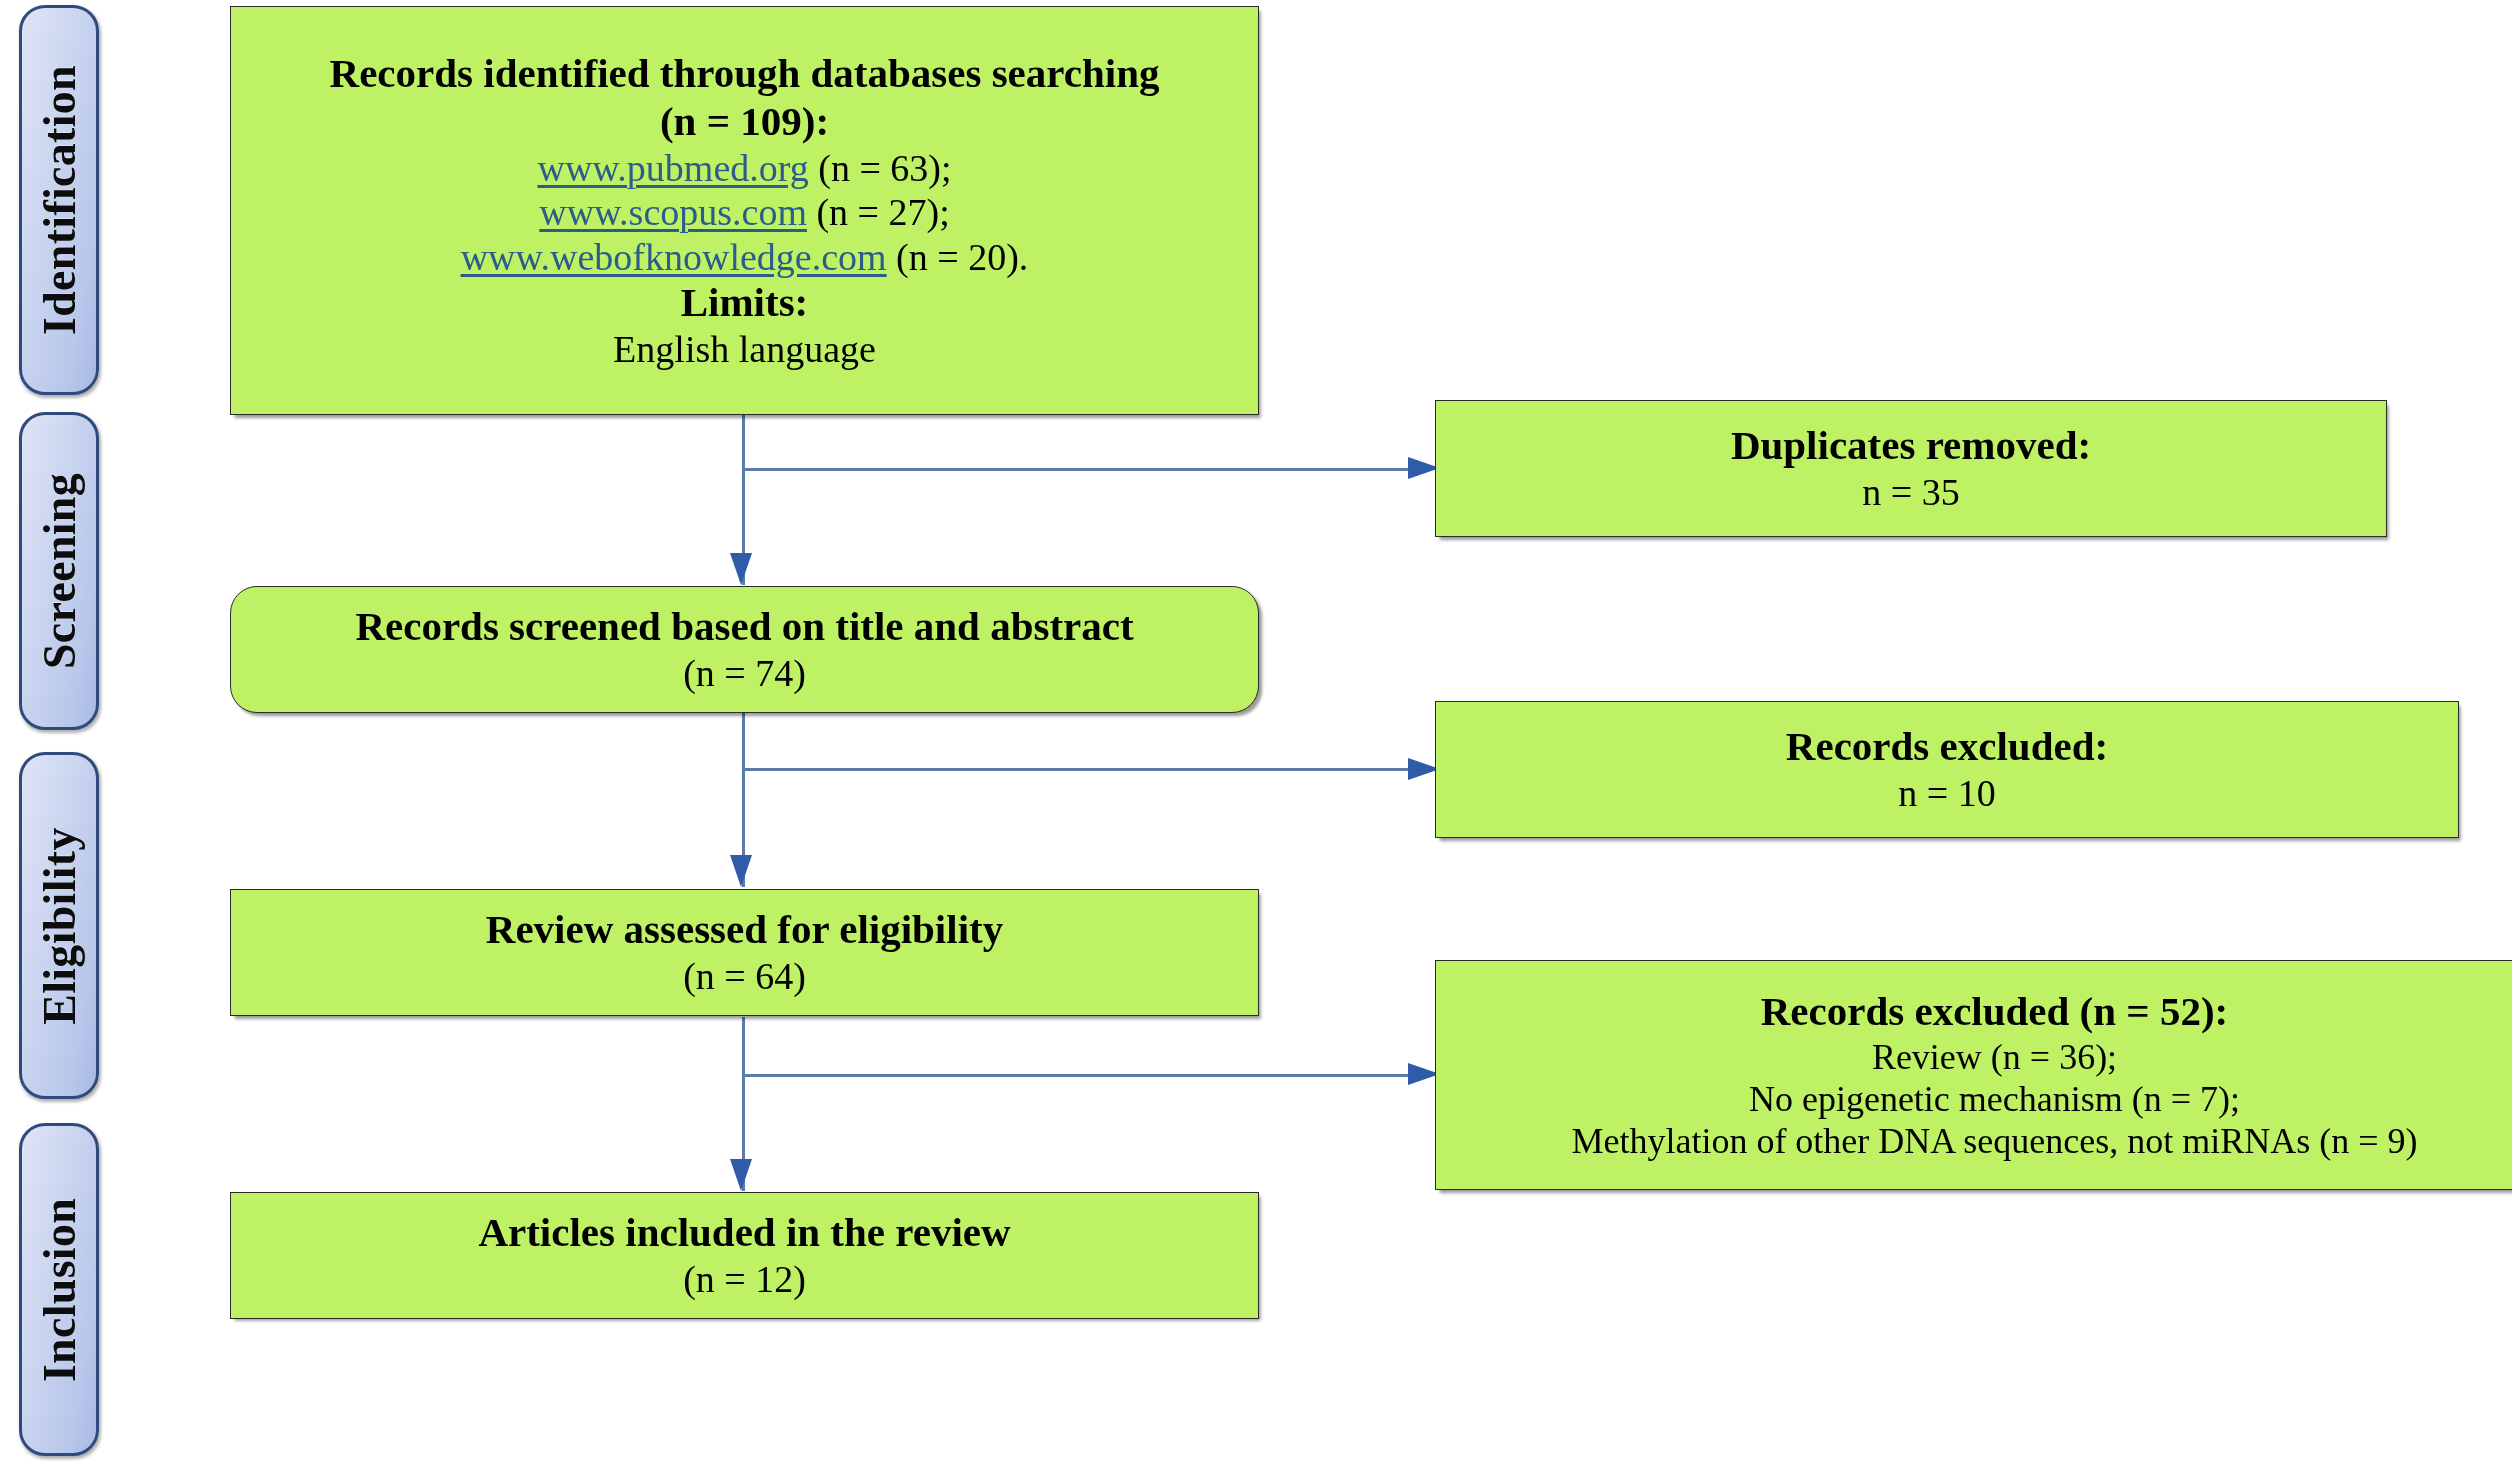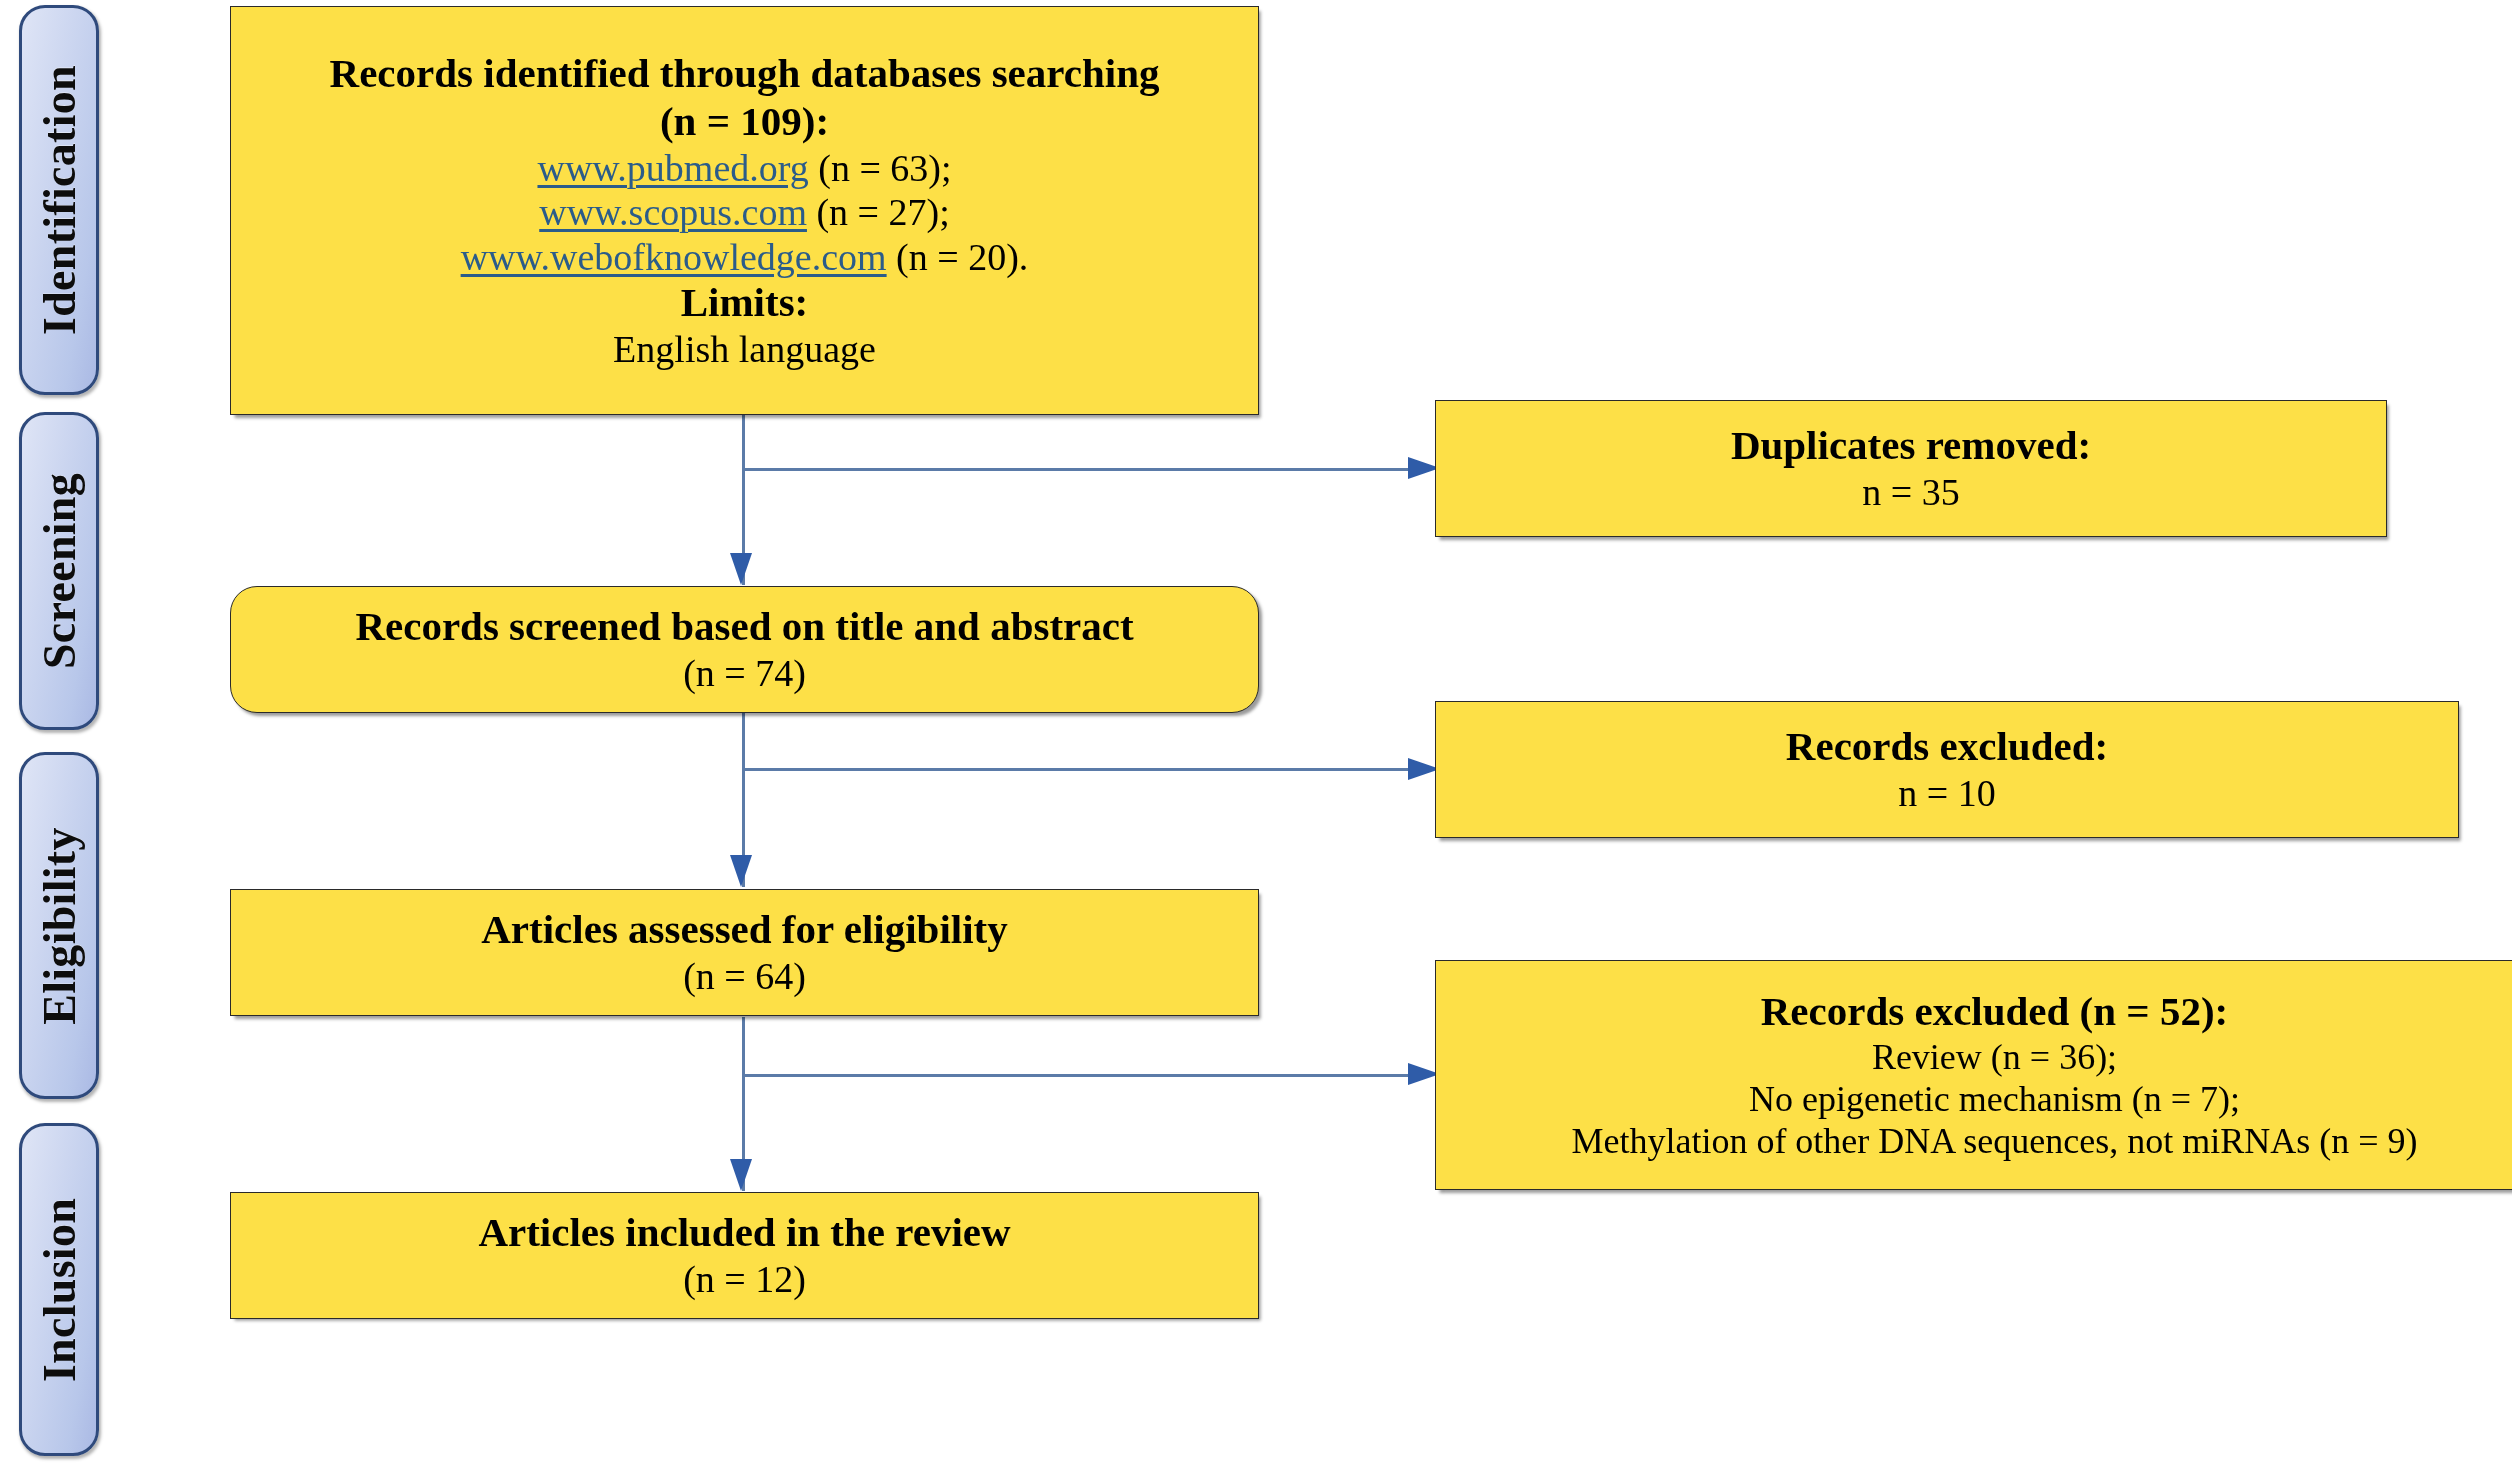--- a/index.html
+++ b/index.html
@@ -36,21 +36,21 @@
     font-weight: bold;
     font-size: 46px;
     color: #0d0d0d;
     letter-spacing: 0.3px;
     text-shadow: 0.6px 0.6px 0.6px rgba(255,255,255,0.55);
   }
 
   
   .flow-box {
     position: absolute;
-    background: #fde047;
+    background: #bef264;
     border: 1.9px solid #2a2a2a;
     box-sizing: border-box;
     box-shadow: 3.7px 3.7px 3.1px -1.2px rgba(0,0,0,0.40);
     display: flex;
     flex-direction: column;
     align-items: center;
     justify-content: center;
     text-align: center;
     color: #000000;
   }
@@ -151,21 +151,21 @@
     <span class="box-line bold-line">Limits:</span>
     <span class="box-line plain-line">English language</span>
   </div>
 
   <div class="flow-box" style="left:230px; top:586px; width:1029px; height:127px;border-radius:27px;">
     <span class="box-line bold-line">Records screened based on title and abstract</span>
     <span class="box-line plain-line">(n = 74)</span>
   </div>
 
   <div class="flow-box" style="left:230px; top:889px; width:1029px; height:127px;">
-    <span class="box-line bold-line">Articles assessed for eligibility</span>
+    <span class="box-line bold-line">Review assessed for eligibility</span>
     <span class="box-line plain-line">(n = 64)</span>
   </div>
 
   <div class="flow-box" style="left:230px; top:1192px; width:1029px; height:127px;">
     <span class="box-line bold-line">Articles included in the review</span>
     <span class="box-line plain-line">(n = 12)</span>
   </div>
 
   <div class="flow-box" style="left:1435px; top:400px; width:952px; height:137px;">
     <span class="box-line bold-line">Duplicates removed:</span>

